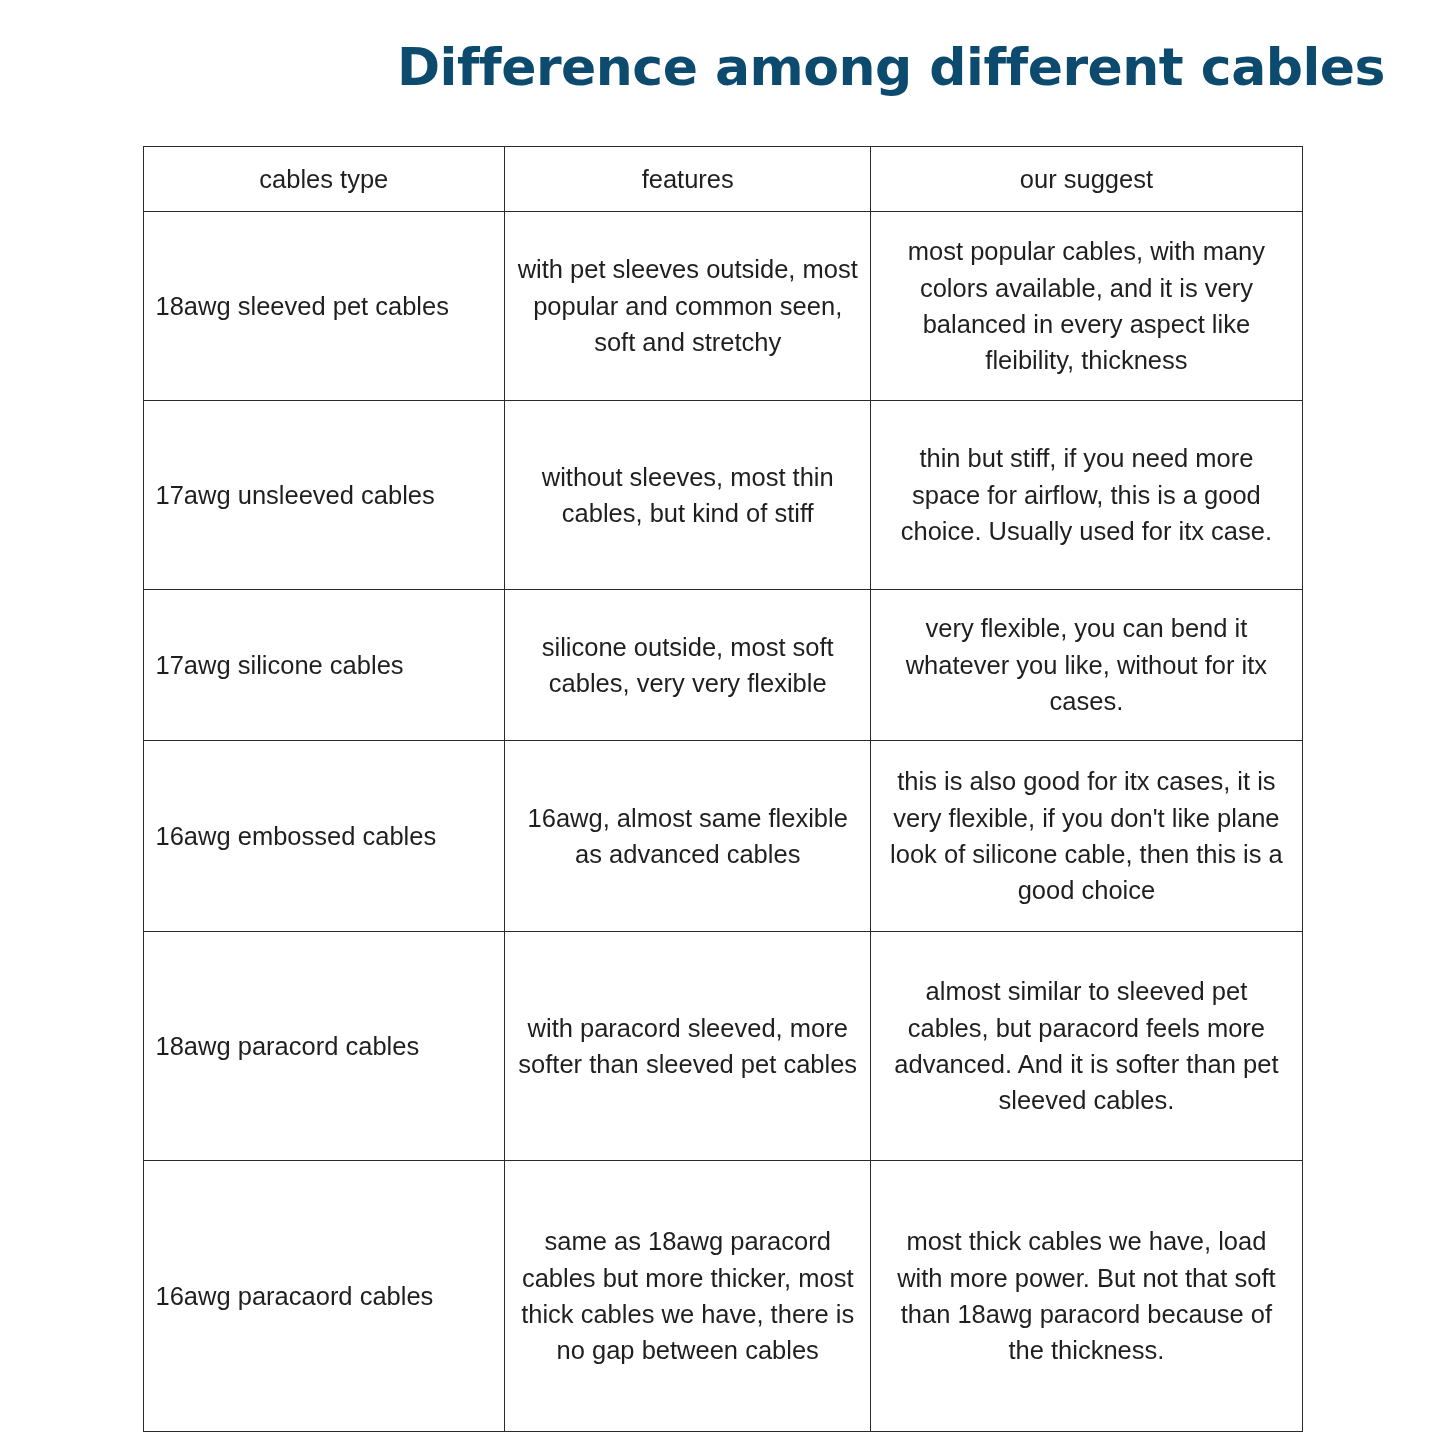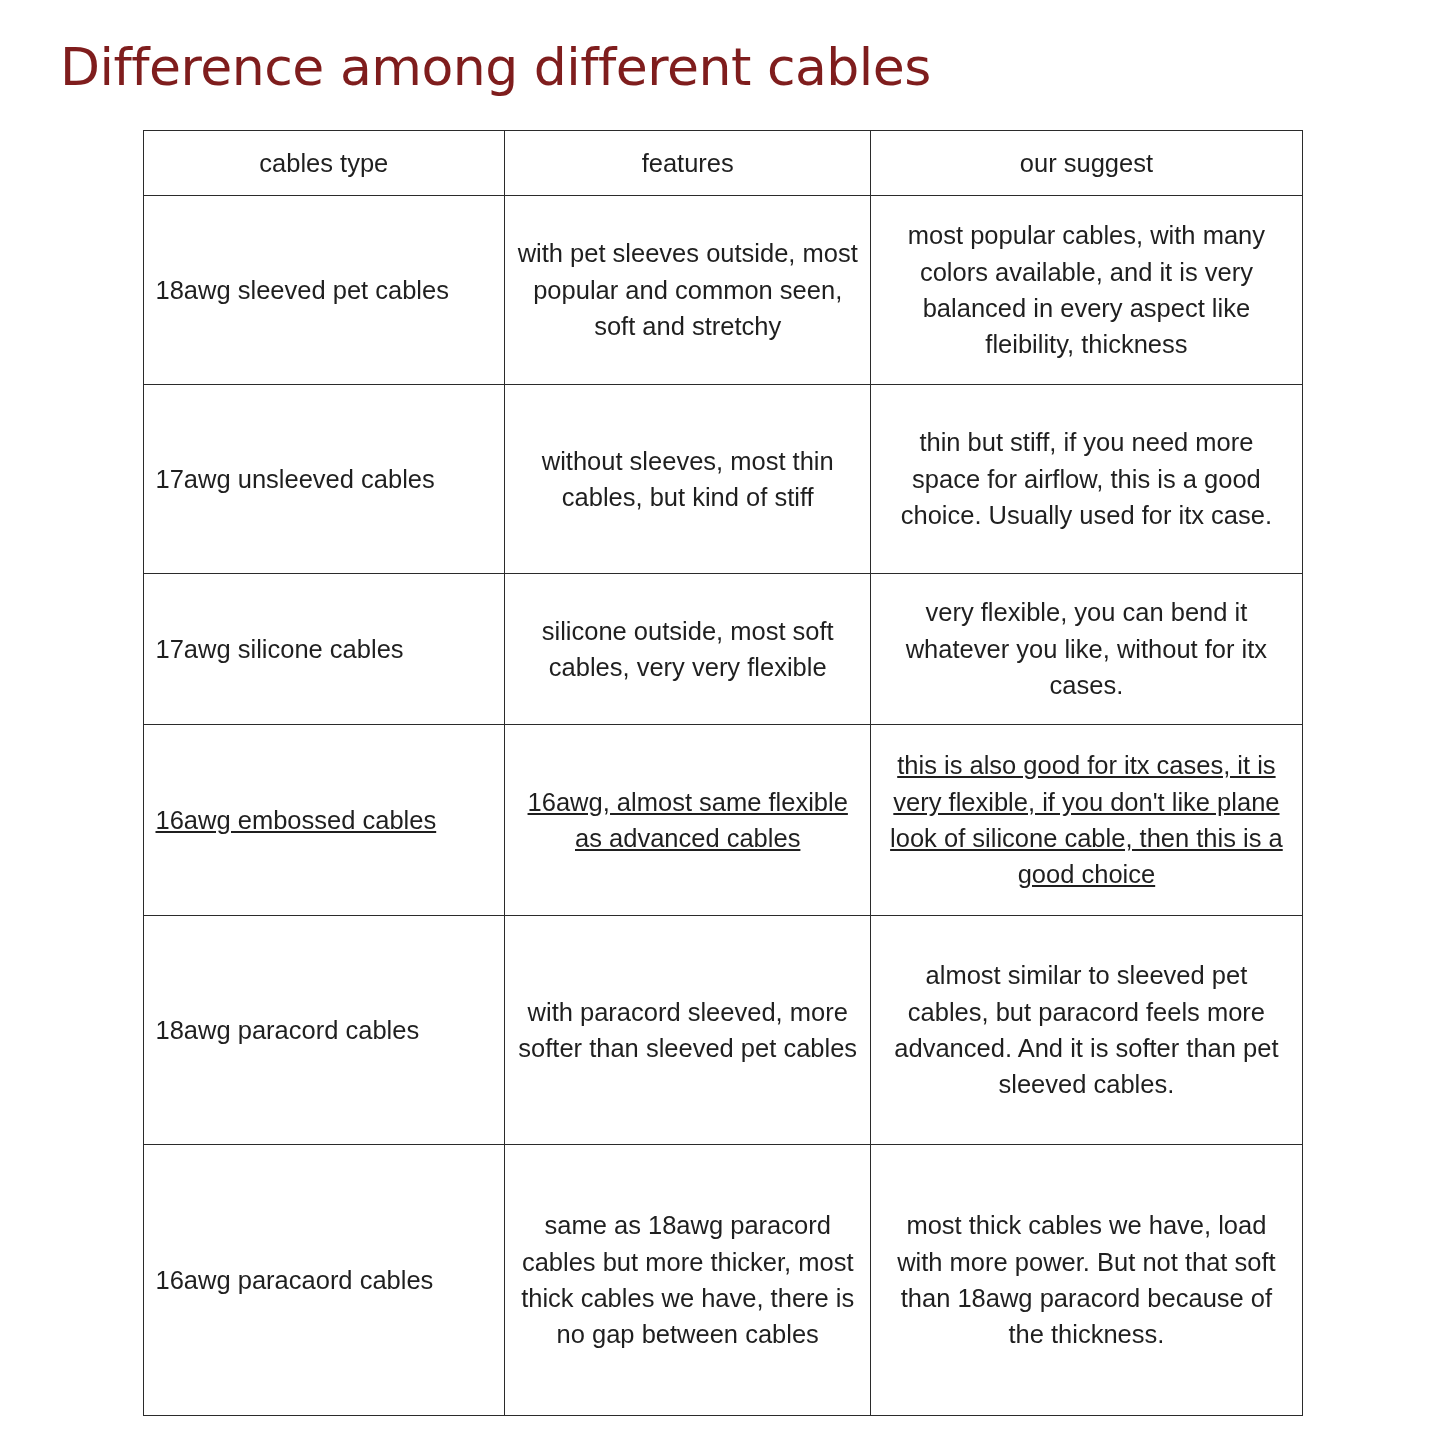--- a/index.html
+++ b/index.html
@@ -14,32 +14,32 @@
     color: #1a1a1a;
     overflow: hidden;
   }
   .page {
     width: 1445px;
     height: 1445px;
     position: relative;
     box-sizing: border-box;
   }
   .title {
-    text-align: left;
+    text-align: right;
     font-size: 52px;
-    font-weight: normal;
+    font-weight: bold;
     letter-spacing: -0.5px;
-    color: #7f1d1d;
+    color: #0c4a6e;
     margin: 38px 0 0 0;
     padding: 0 60px;
     line-height: 1.15;
     font-family: "DejaVu Sans", sans-serif;
   }
   .table-wrap {
-    margin: 32px auto 0 auto;
+    margin: 48px auto 0 auto;
     width: 1160px;
   }
   table.cables {
     border-collapse: collapse;
     width: 100%;
     table-layout: fixed;
   }
   table.cables td, table.cables th {
     border: 1px solid #2b2b2b;
     vertical-align: middle;
@@ -65,21 +65,21 @@
   }
   td.features {
     text-align: center;
   }
   td.opinions {
     text-align: center;
   }
   tr.r1 td { height: 168px; }
   tr.r2 td { height: 168px; }
   tr.r3 td { height: 130px; }
-  tr.r4 td { height: 170px; text-decoration: underline; }
+  tr.r4 td { height: 170px; }
   tr.r5 td { height: 208px; }
   tr.r6 td { height: 250px; }
 </style>
 </head>
 <body>
 
 <div class="page">
 
   <h1 class="title">Difference among different cables</h1>
 

